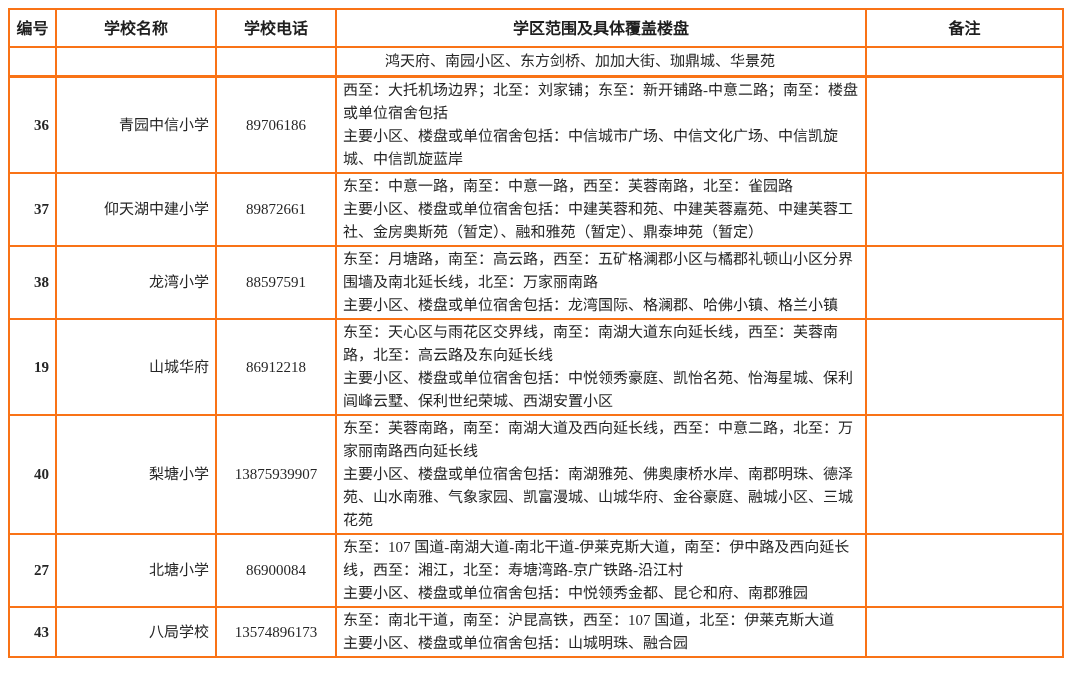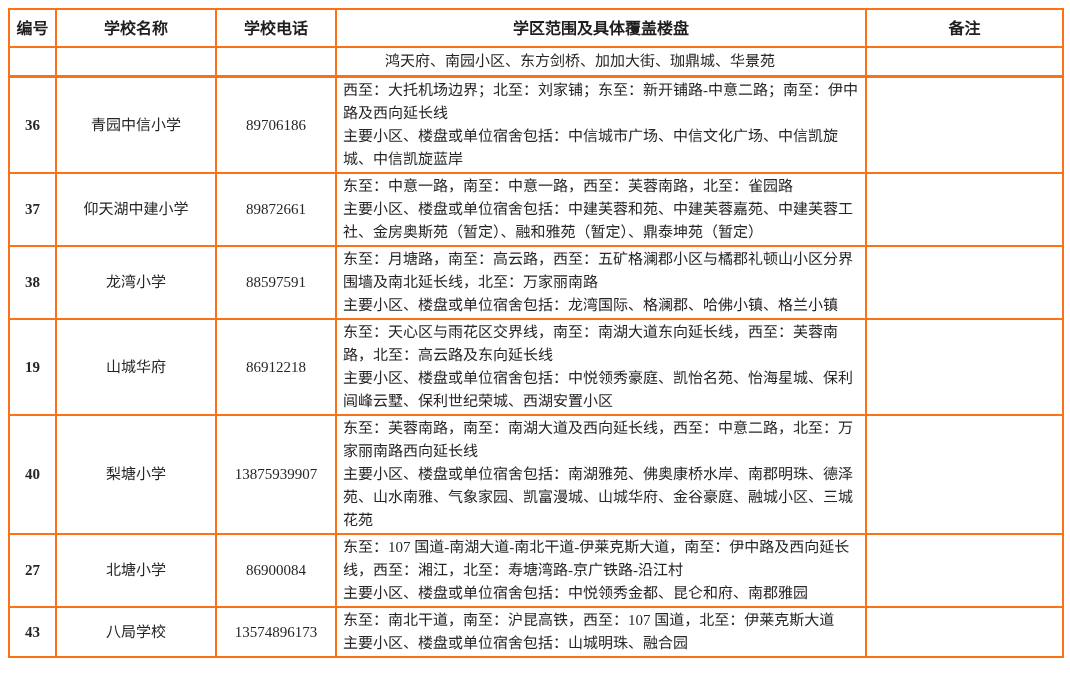--- a/index.html
+++ b/index.html
@@ -26,22 +26,22 @@
     word-break: break-all;
     overflow: hidden;
   }
   .school-table thead th {
     font-weight: bold;
     font-size: 16px;
     text-align: center;
     height: 34px;
     color: #1f1f1f;
   }
-  .c-id    { text-align: center; font-weight: bold; }
-  .c-name  { text-align: center; padding-left: 10px; }
+  .c-id    { text-align: right; font-weight: bold; }
+  .c-name  { text-align: right; padding-left: 10px; }
   .c-phone { text-align: center; margin-top: 18px; }
   .c-scope { text-align: left; vertical-align: middle; }
   .c-remark{ }
   .boundary { display: block; }
   .estates-line { display: block; }
   .estates-prefix { font-weight: normal; }
   tr.partial-row td { border-bottom-width: 3px; height: 25px; padding-left: 48px; }
   col.w-id    { width: 47px; }
   col.w-name  { width: 160px; }
   col.w-phone { width: 120px; }
@@ -77,21 +77,21 @@
         <span class="boundary">鸿天府、南园小区、东方剑桥、加加大街、珈鼎城、华景苑</span>
       </td>
       <td class="c-remark"></td>
     </tr>
 
   <tr>
     <td class="c-id">36</td>
     <td class="c-name">青园中信小学</td>
     <td class="c-phone">89706186</td>
     <td class="c-scope">
-      <span class="boundary">西至：大托机场边界；北至：刘家铺；东至：新开铺路-中意二路；南至：伊中路及西向延长线</span>
+      <span class="boundary">西至：大托机场边界；北至：刘家铺；东至：新开铺路-中意二路；南至：楼盘或单位宿舍包括</span>
       <div class="estates-line"><b class="estates-prefix">主要小区、楼盘或单位宿舍包括：</b><span class="estates">中信城市广场、中信文化广场、中信凯旋城、中信凯旋蓝岸</span></div>
     </td>
     <td class="c-remark"></td>
   </tr>
 
   <tr>
     <td class="c-id">37</td>
     <td class="c-name">仰天湖中建小学</td>
     <td class="c-phone">89872661</td>
     <td class="c-scope">

